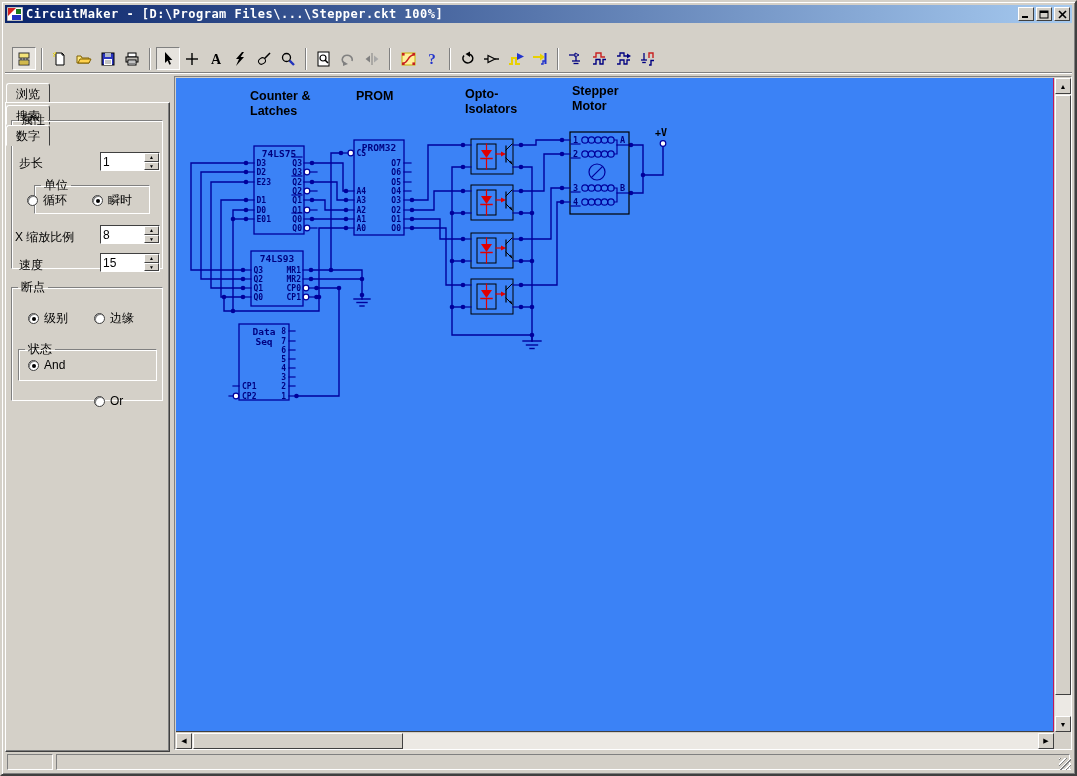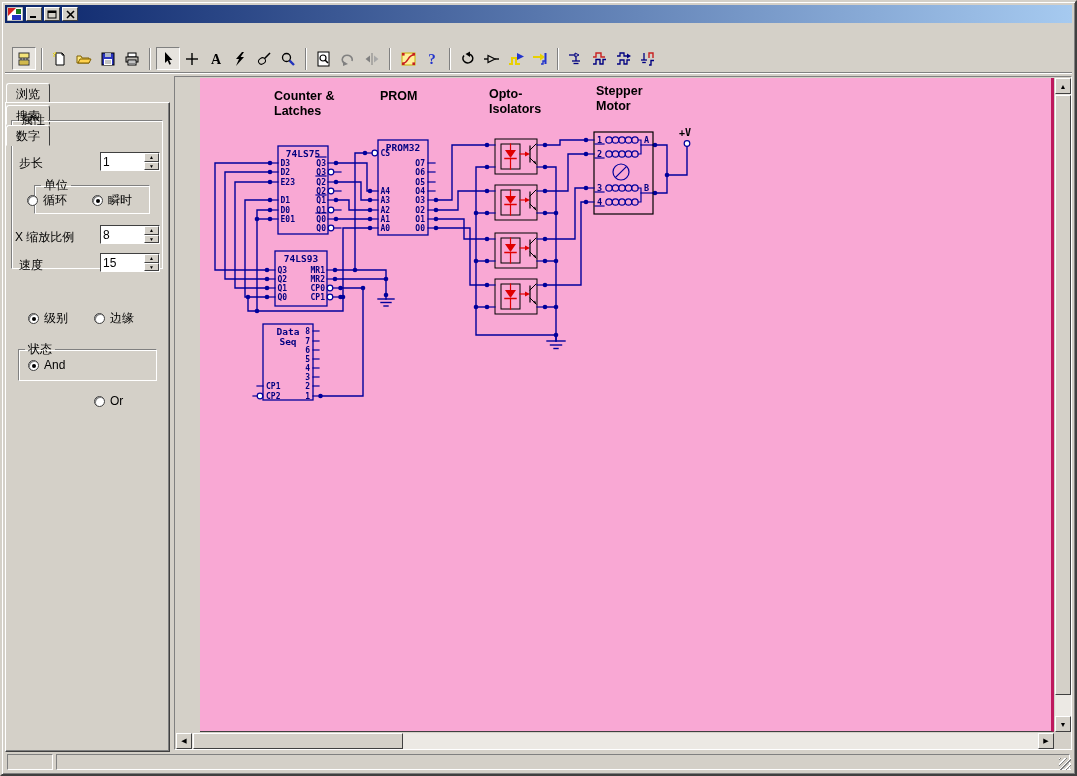--- a/index.html
+++ b/index.html
@@ -59,22 +59,22 @@
     font-size:5px; line-height:6px; text-align:center; color:#000; }
   .radio { display:inline-block; width:11px; height:11px; border-radius:50%;
     background:#fff; border:1px solid #404040; box-shadow:inset 1px 1px 0 #808080;
     vertical-align:-2px; margin-right:5px; position:relative; }
   .radio.sel::after { content:""; position:absolute; left:3px; top:3px; width:4px; height:4px;
     border-radius:50%; background:#000; }
   .radio-item { position:absolute; white-space:nowrap; }
   
   .canvas-frame { position:absolute; left:172px; top:74px; right:3px; bottom:24px;
     border:1px solid; border-color:#808080 #fff #fff #808080; background:#d4d0c8; }
-  .schem-area { position:absolute; left:1px; top:1px; right:17px; bottom:17px; background:#f9a8d4;
-    border-right:3px solid #be185d; border-bottom:1px solid #404040; overflow:hidden;margin-left:24px; }
+  .schem-area { position:absolute; left:1px; top:1px; right:17px; bottom:17px; background:#3b82f6;
+    border-right:1px solid #be185d; border-bottom:1px solid #404040; overflow:hidden; }
   .vscroll { position:absolute; top:1px; right:0; width:16px; bottom:17px; background:#ece9e4; }
   .hscroll { position:absolute; left:1px; bottom:0; right:17px; height:16px; background:#ece9e4; }
   .sbtn { position:absolute; width:16px; height:16px; background:#d4d0c8;
     border:1px solid; border-color:#fff #404040 #404040 #fff;
     display:flex; align-items:center; justify-content:center; font-size:7px; color:#000; }
   .thumb { position:absolute; background:#d4d0c8; border:1px solid;
     border-color:#fff #404040 #404040 #fff; }
   .corner { position:absolute; right:0; bottom:0; width:16px; height:16px; background:#d4d0c8; }
   
   .statusbar { position:absolute; left:3px; right:3px; bottom:3px; height:19px; }
@@ -95,20 +95,21 @@
 
 <div class="win">
 
   <div class="titlebar">
     <svg class="title-icon" viewBox="0 0 16 14">
       <rect x="0" y="0" width="16" height="14" fill="#fff" stroke="#808080"></rect>
       <polygon points="1,1 9,1 1,9" fill="#d42020"></polygon>
       <rect x="9" y="2" width="5" height="5" fill="#1a7a1a"></rect>
       <rect x="5" y="8" width="9" height="5" fill="#2030c0"></rect>
     </svg>
+    <div class="title-text">CircuitMaker - [D:\Program Files\...\Stepper.ckt 100%]</div>
     <div class="winbtns">
       <div class="winbtn">
           <svg width="10" height="9" viewBox="0 0 10 9">
             <line x1="1" y1="7" x2="7" y2="7" stroke="#000" stroke-width="2"></line>
           </svg>
         </div>
       <div class="winbtn">
           <svg width="10" height="9" viewBox="0 0 10 9">
             <rect x="1" y="1" width="8" height="7" fill="none" stroke="#000"></rect>
             <line x1="1" y1="2" x2="9" y2="2" stroke="#000" stroke-width="2"></line>
@@ -352,20 +353,23 @@
       </div>
       <div class="row-label" style="left:13px; top:154px;">速度</div>
       <div class="spin" style="left:94px; top:150px;">
         <input value="15" style="">
         <div class="spinbtns">
           <div class="spinbtn">▲</div>
           <div class="spinbtn">▼</div>
         </div>
       </div>
 
+      <fieldset style="left:5px; top:176px; width:152px; height:122px;">
+        <legend>断点</legend>
+      </fieldset>
       <div class="radio-item" style="left:22px; top:207px;"><span class="radio sel"></span><span>级别</span></div>
       <div class="radio-item" style="left:88px; top:207px;"><span class="radio"></span><span>边缘</span></div>
       <fieldset style="left:12px; top:238px; width:139px; height:40px;">
         <legend>状态</legend>
       </fieldset>
       <div class="radio-item" style="left:22px; top:255px;"><span class="radio sel"></span><span>And</span></div>
       <div class="radio-item" style="left:88px; top:255px;margin-top:36px;"><span class="radio"></span><span>Or</span></div>
     </div>
   </div>
 

